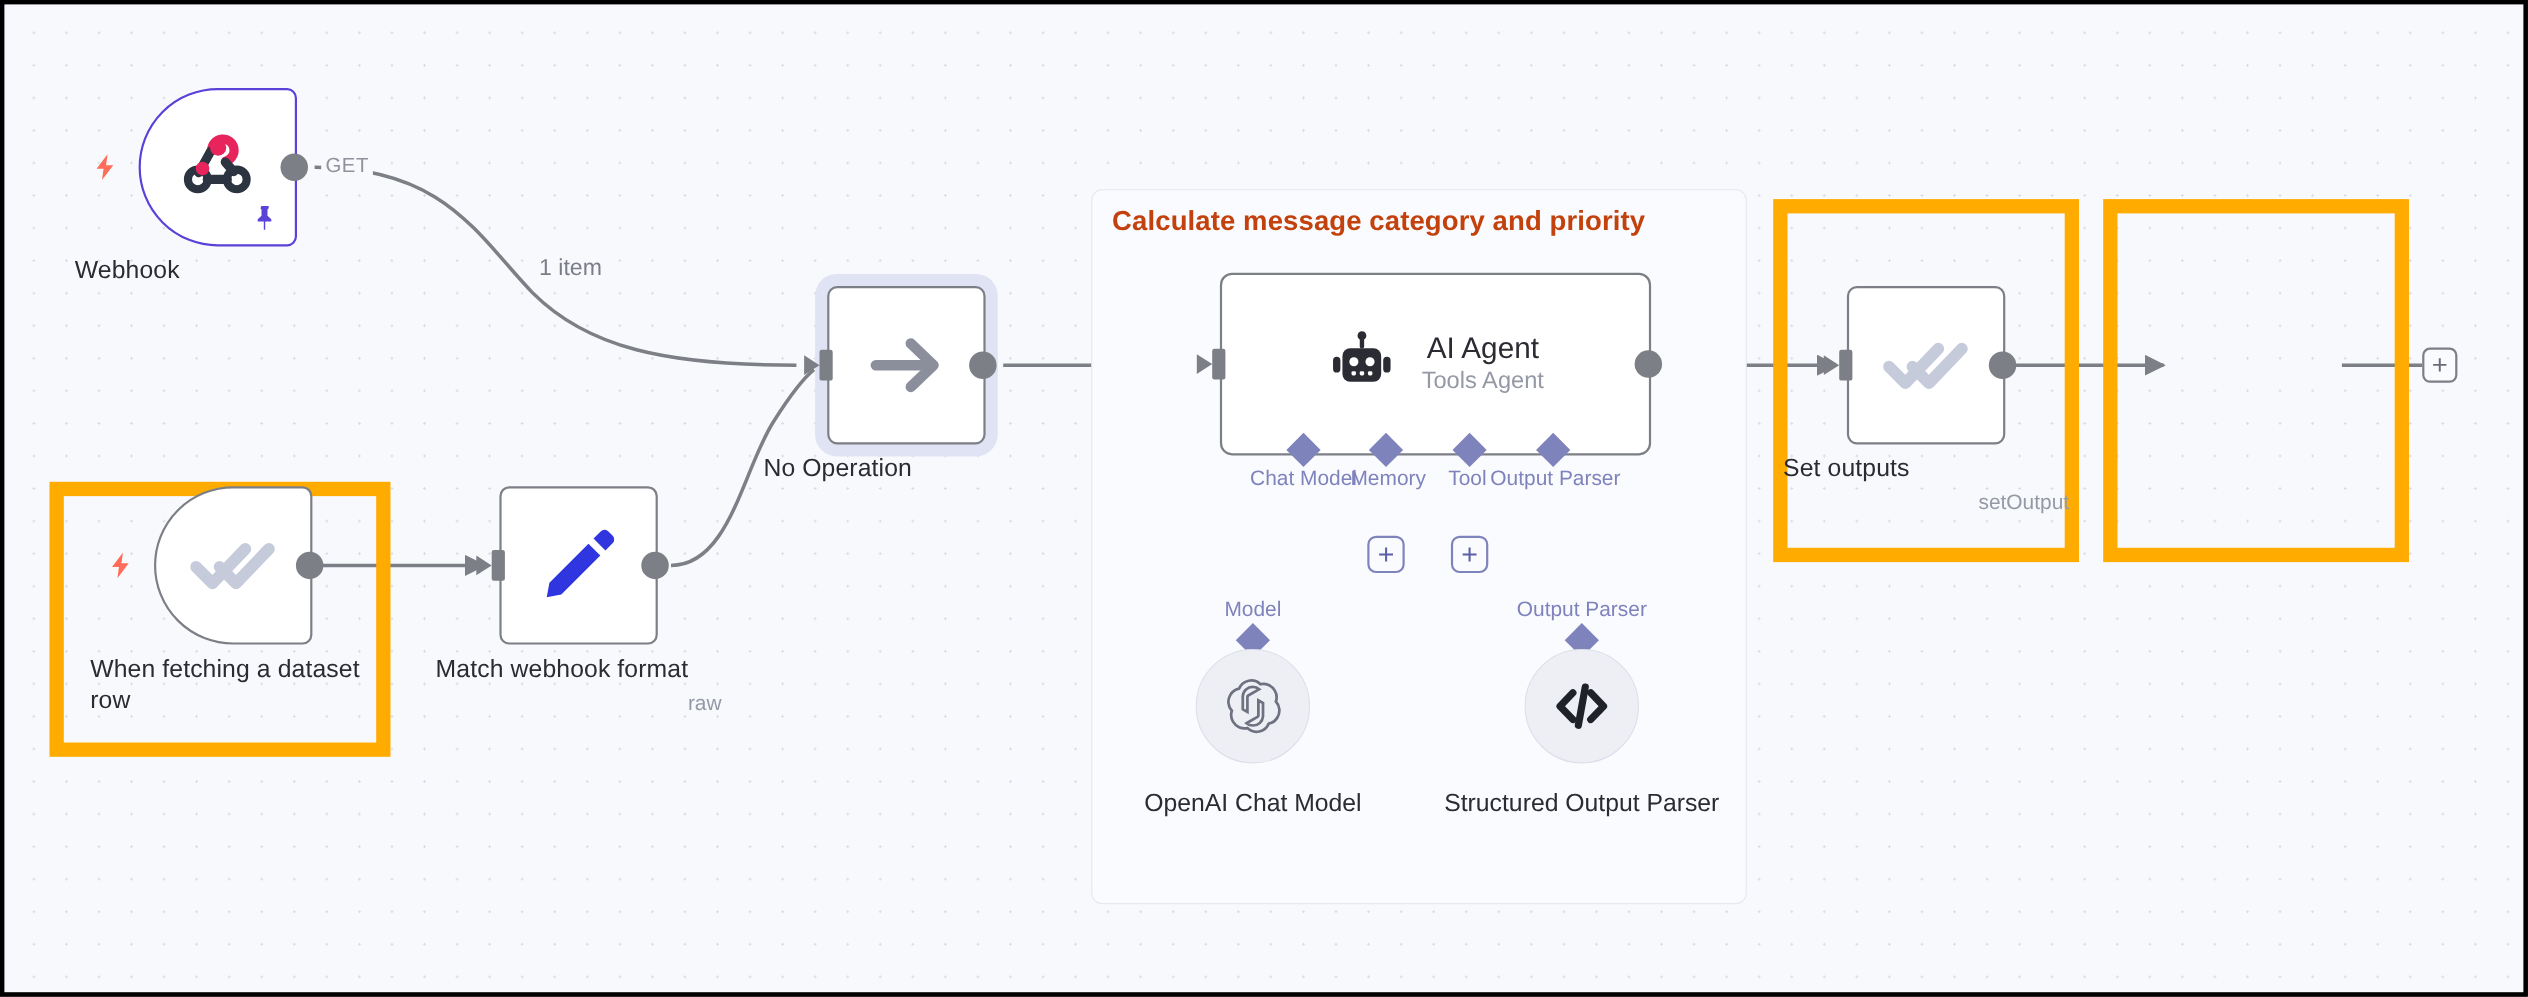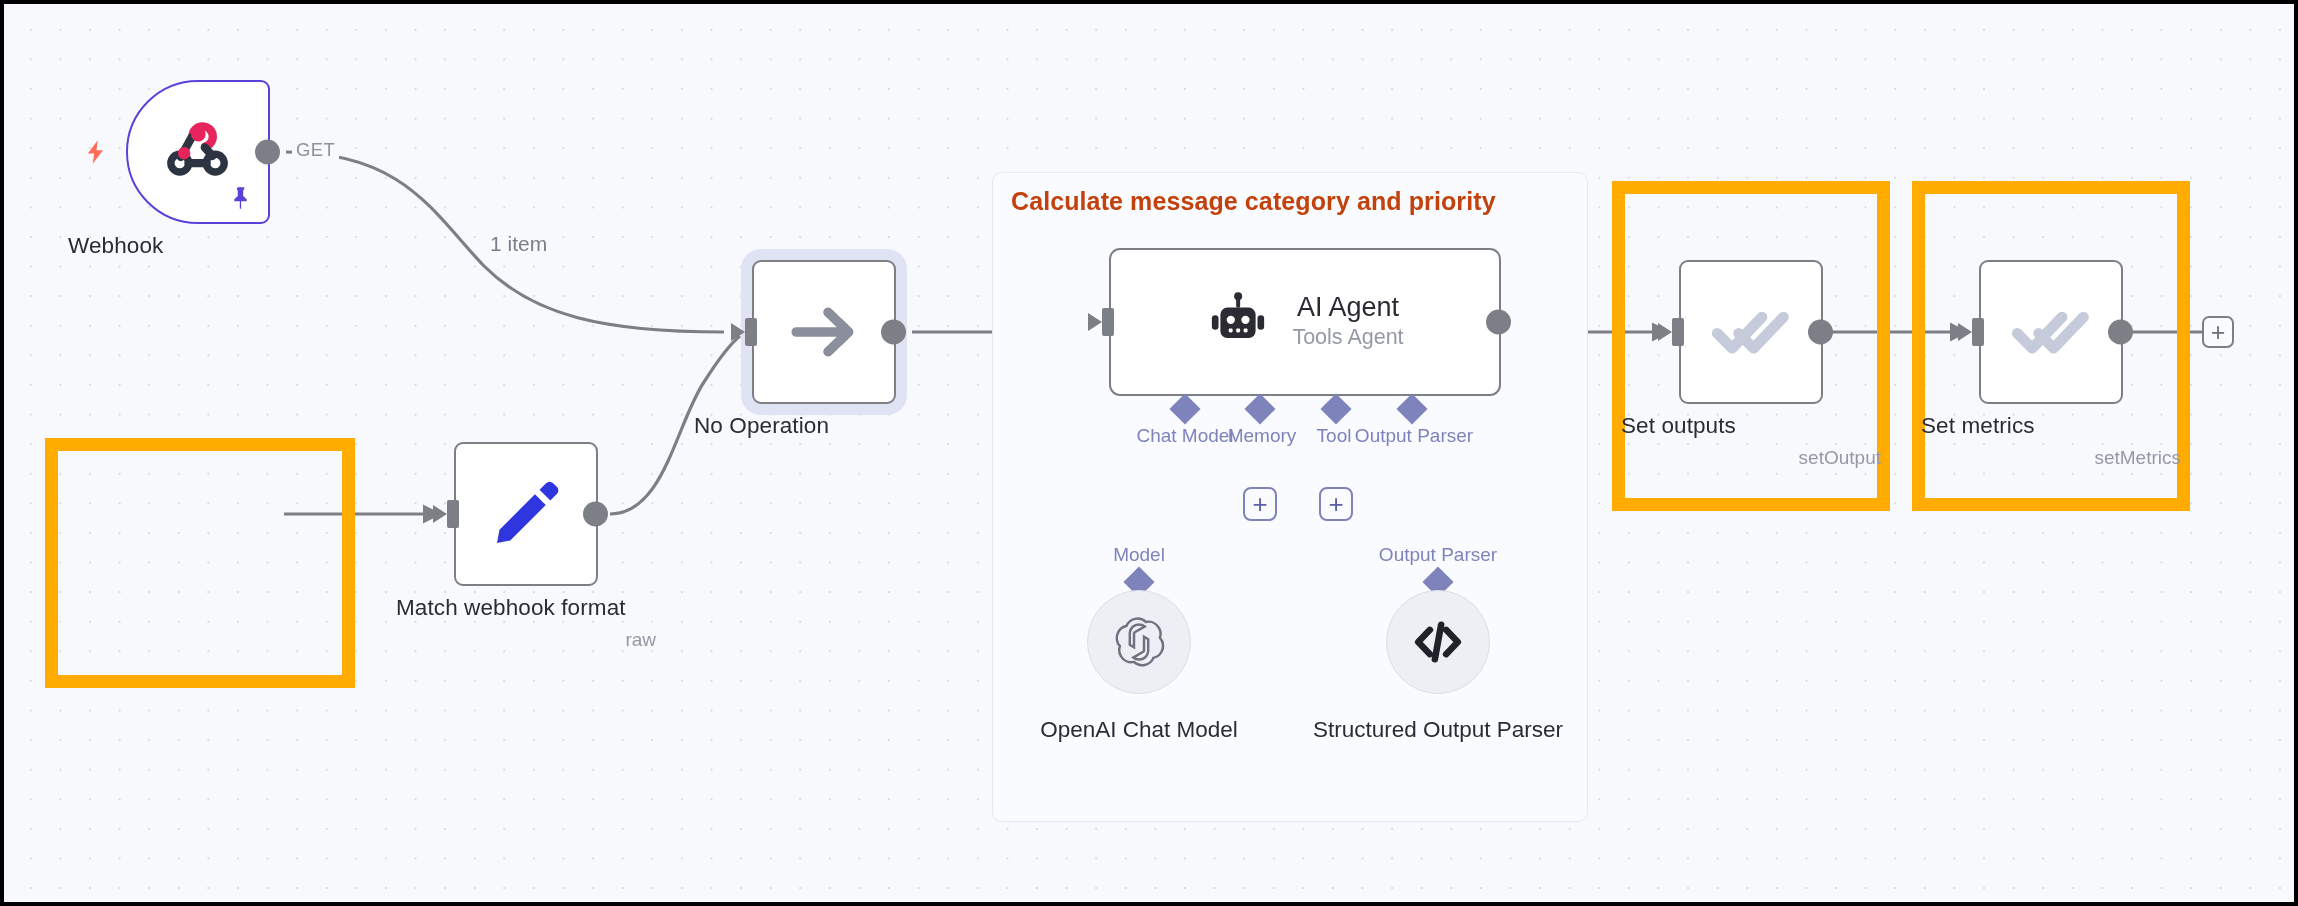--- a/index.html
+++ b/index.html
@@ -194,20 +194,33 @@
         <path d="M13.5 2 L5 13.2 h5.4 L9.2 22 L18 10.4 h-5.6 z" fill="currentColor"></path>
       </svg>
       <svg class="pin" viewBox="0 0 24 24">
         <path d="M9 2 h6 v2 l-1 1 v5.2 l3.2 3 v1.8 h-5.1 V22 h-1.2 v-7 H5.8 v-1.8 l3.2-3 V5 L8 4 z" fill="currentColor"></path>
       </svg>
       <div class="port-out"></div>
     </div>
     <div class="node-label">Webhook</div>
   </div>
 
+  <div class="node" style="left:136px; top:438px; width:144px; height:144px;">
+    <div class="node-box trigger">
+      <svg width="78" height="78" viewBox="0 0 24 24">
+        <path d="M1.6 12.4 L6.2 17 L15.4 7.4" fill="none" stroke="#c6cbdb" stroke-width="3.3" stroke-linecap="round" stroke-linejoin="round"></path>
+        <path d="M8.2 12.4 L12.8 17 L22 7.4" fill="none" stroke="#c6cbdb" stroke-width="3.3" stroke-linecap="round" stroke-linejoin="round"></path>
+      </svg>
+      <svg class="bolt" viewBox="0 0 24 24">
+        <path d="M13.5 2 L5 13.2 h5.4 L9.2 22 L18 10.4 h-5.6 z" fill="currentColor"></path>
+      </svg>
+      <div class="port-out"></div>
+    </div>
+    <div class="node-label">When fetching a dataset row</div>
+  </div>
 
   <div class="node" style="left:450px; top:438px; width:144px; height:128px;">
     <div class="node-box">
       <svg width="74" height="74" viewBox="0 0 24 24">
         <path d="M3.4 17.1 L14.9 5.6 l3.5 3.5 L6.9 20.6 L2.6 21.4 z" fill="#2f36e0"></path>
         <path d="M16.4 4.1 l2.1-2.1 a1.6 1.6 0 0 1 2.3 0 l1.2 1.2 a1.6 1.6 0 0 1 0 2.3 l-2.1 2.1 z" fill="#2f36e0"></path>
       </svg>
       <div class="port-in"></div>
       <div class="port-out"></div>
     </div>
@@ -225,21 +238,21 @@
       <div class="port-in"></div>
       <div class="port-out"></div>
     </div>
     <div class="node-label">No Operation</div>
   </div>
 
   <div id="agent-group" style="left:988px; top:168px; width:596px; height:650px;">
     <div id="agent-group-title">Calculate message category and priority</div>
   </div>
 
-  <div class="agent-node-box" style="left:1105px; top:244px; width:392px; height:148px;">
+  <div class="agent-node-box" style="left:1105px; top:244px; width:392px; height:166px;">
     <svg width="64" height="64" viewBox="0 0 24 24">
       <rect x="5.4" y="6.6" width="13.2" height="11.4" rx="2.6" fill="#2b2b33"></rect>
       <rect x="11.3" y="2.4" width="1.5" height="4.3" rx=".7" fill="#2b2b33"></rect>
       <circle cx="12.05" cy="2.3" r="1.5" fill="#2b2b33"></circle>
       <rect x="2.2" y="9.5" width="2.5" height="5.4" rx="1.25" fill="#2b2b33"></rect>
       <rect x="19.3" y="9.5" width="2.5" height="5.4" rx="1.25" fill="#2b2b33"></rect>
       <circle cx="9.3" cy="11.2" r="1.55" fill="#fff"></circle>
       <circle cx="14.8" cy="11.2" r="1.55" fill="#fff"></circle>
       <rect x="8.5" y="14.4" width="1.5" height="1.5" rx=".5" fill="#fff"></rect>
       <rect x="11.3" y="14.4" width="1.5" height="1.5" rx=".5" fill="#fff"></rect>
@@ -294,28 +307,16 @@
         <path d="M1.6 12.4 L6.2 17 L15.4 7.4" fill="none" stroke="#c6cbdb" stroke-width="3.3" stroke-linecap="round" stroke-linejoin="round"></path>
         <path d="M8.2 12.4 L12.8 17 L22 7.4" fill="none" stroke="#c6cbdb" stroke-width="3.3" stroke-linecap="round" stroke-linejoin="round"></path>
       </svg>
       <div class="port-in"></div>
       <div class="port-out"></div>
     </div>
     <div class="node-label">Set outputs</div>
     <div class="node-sublabel" style="top:187px;">setOutput</div>
   </div>
 
-  <div class="node" style="left:1975px; top:256px; width:144px; height:144px;">
-    <div class="node-box">
-      <svg width="78" height="78" viewBox="0 0 24 24">
-        <path d="M1.6 12.4 L6.2 17 L15.4 7.4" fill="none" stroke="#c6cbdb" stroke-width="3.3" stroke-linecap="round" stroke-linejoin="round"></path>
-        <path d="M8.2 12.4 L12.8 17 L22 7.4" fill="none" stroke="#c6cbdb" stroke-width="3.3" stroke-linecap="round" stroke-linejoin="round"></path>
-      </svg>
-      <div class="port-in"></div>
-      <div class="port-out"></div>
-    </div>
-    <div class="node-label">Set metrics</div>
-    <div class="node-sublabel" style="top:187px;">setMetrics</div>
-  </div>
 
   <div class="add-endpoint" style="left:2198px; top:312px;">+</div>
 
 </div>
 
 </body></html>

